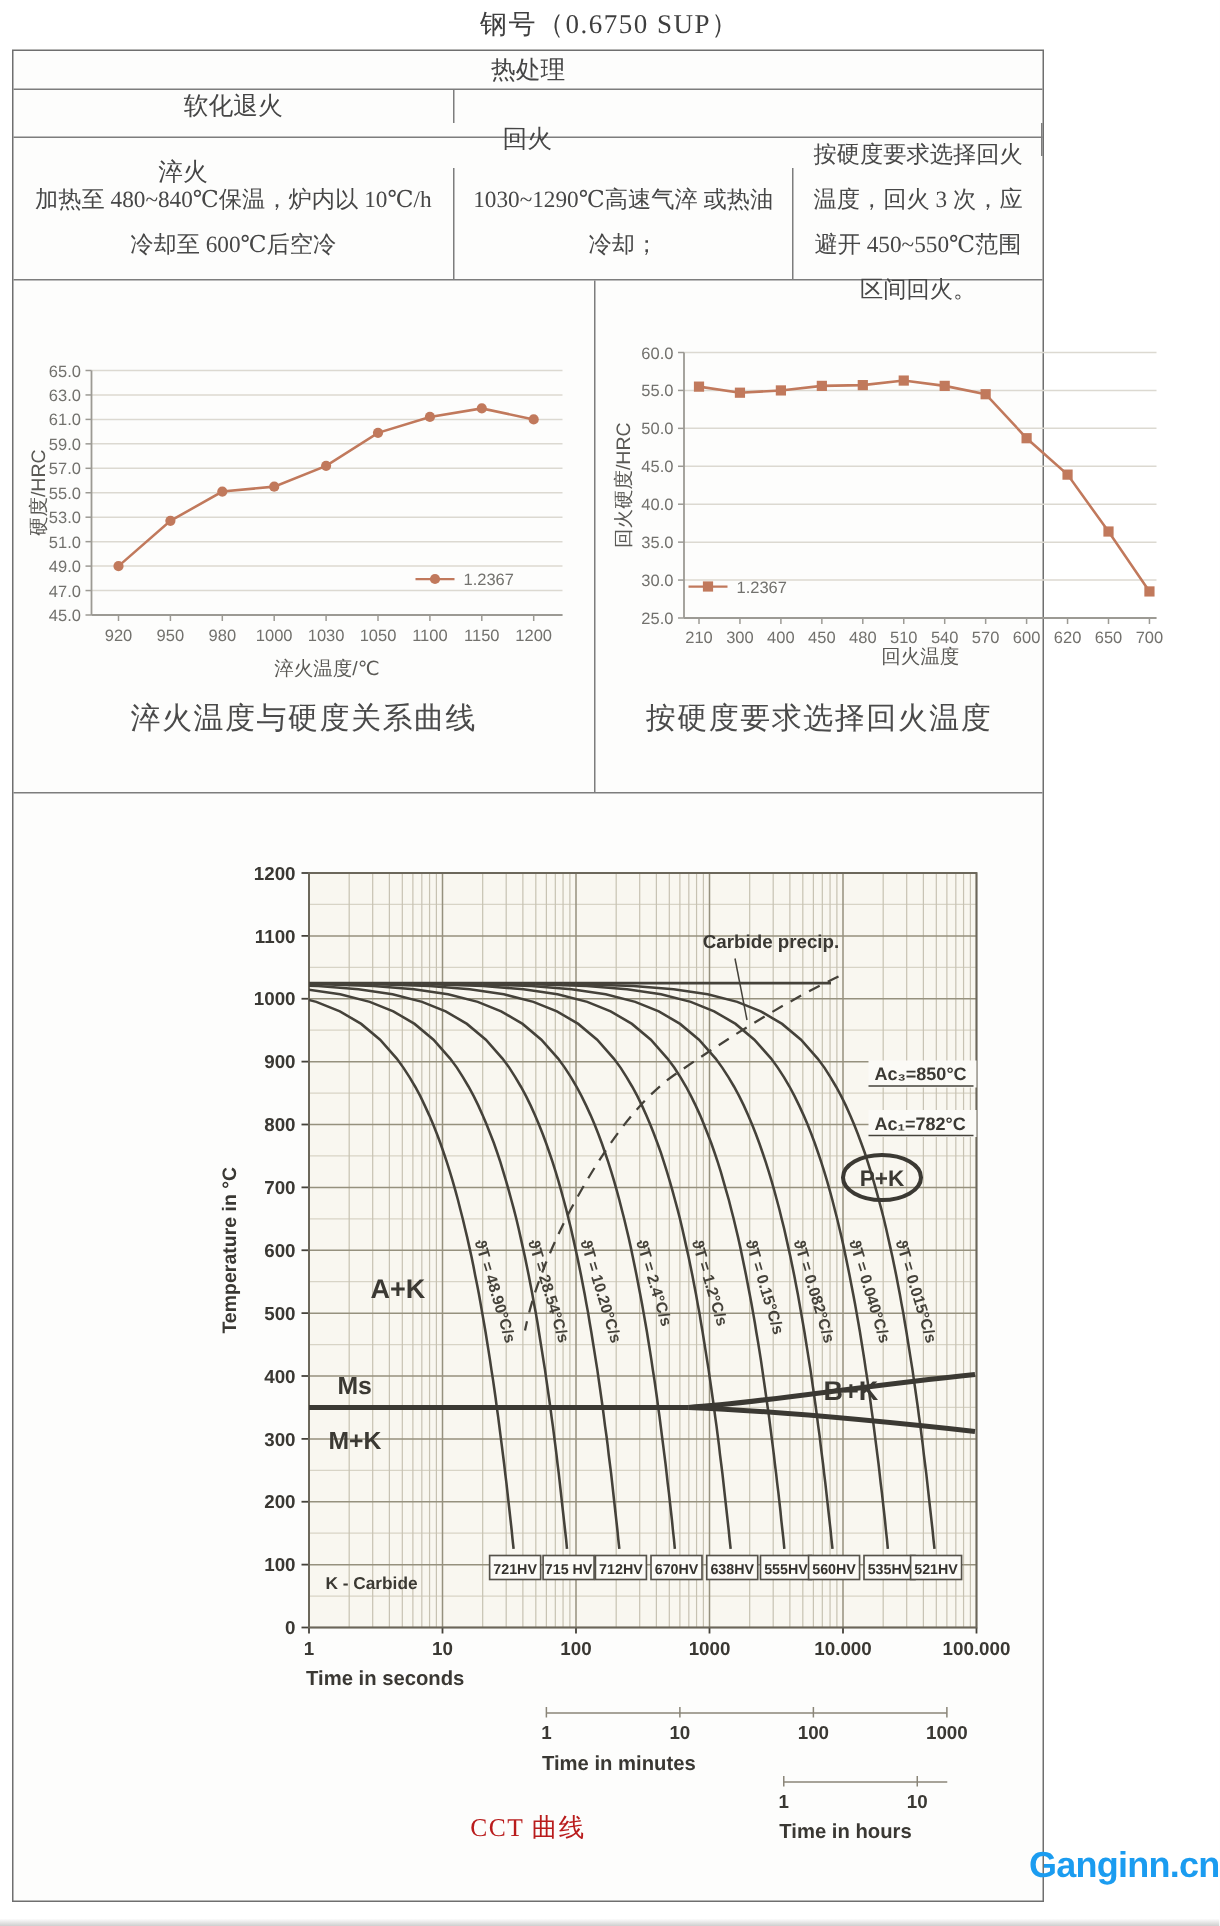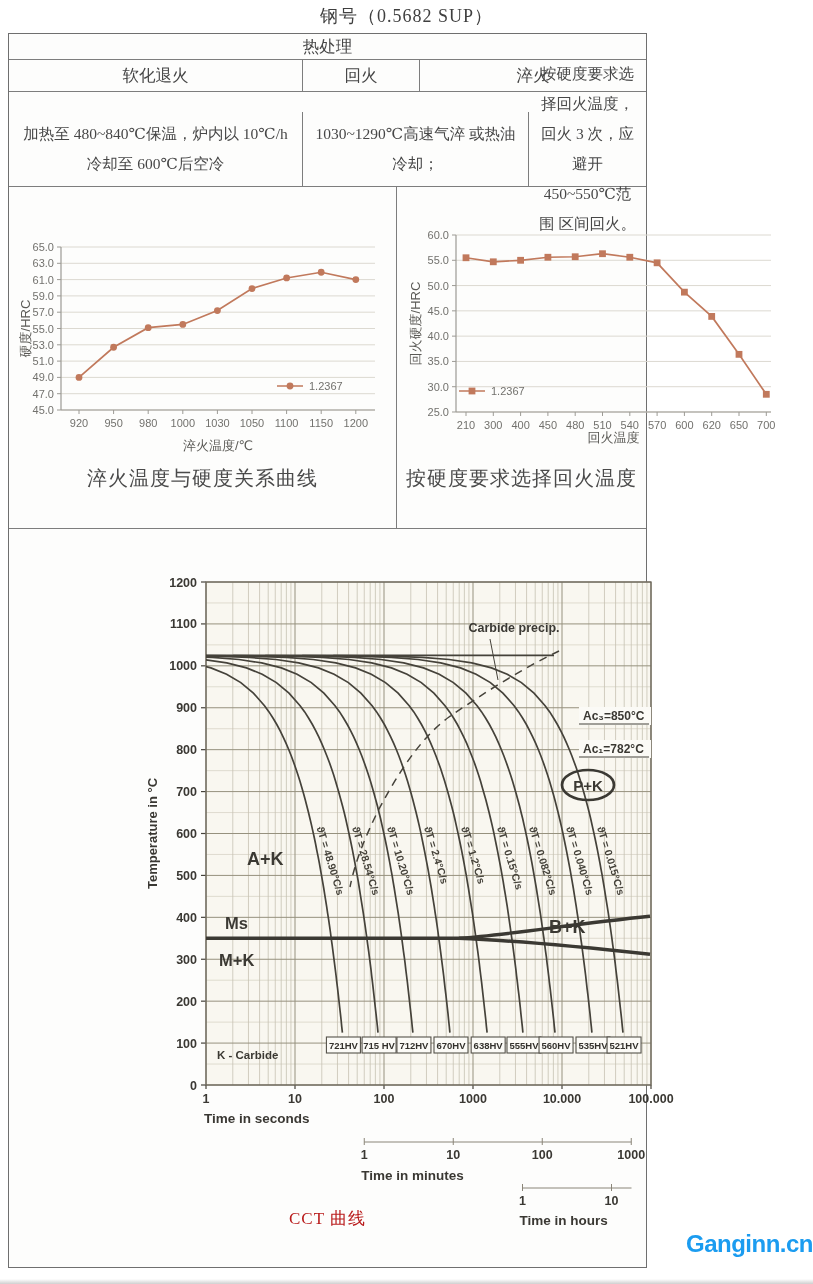--- a/index.html
+++ b/index.html
@@ -1,32 +1,32 @@
 <!DOCTYPE html>
 <html><head>
 <meta charset="utf-8">
 <style>
   html,body{margin:0;padding:0;}
   body{width:813px;height:1284px;background:#ffffff;position:relative;
        font-family:"Liberation Serif","DejaVu Serif",serif;color:#424242;}
   .page{position:absolute;left:0;top:0;width:813px;height:1284px;overflow:hidden;}
   .doc-title{position:absolute;left:0;top:4px;width:813px;text-align:center;
              font-size:18px;letter-spacing:1px;color:#3f3f3f;}
-  .tbl{position:absolute;left:8px;top:33px;width:639px;height:1235px;
+  .tbl{position:absolute;left:8px;top:33px;width:688px;height:1235px;
        border:1.5px solid #6f6f6f;box-sizing:border-box;background:#fdfdfc;}
   .row{box-sizing:border-box;border-bottom:1.4px solid #7d7d7d;display:flex;}
   .row:last-child{border-bottom:none;}
   .cell{box-sizing:border-box;border-right:1.4px solid #7d7d7d;}
   .cell:last-child{border-right:none;}
   .hd{display:flex;align-items:center;justify-content:center;
       font-size:16.5px;color:#464646;}
   .txtcell{font-size:15.5px;line-height:30px;color:#474747;text-align:center;
            display:flex;align-items:center;justify-content:center;padding:4px 10px;margin-top:20px;}
   .r1{height:26px;}
-  .r2{height:32px;}
+  .r2{height:32px;flex-direction:column;}
   .r3{height:95px;}
   .r4{height:342px;}
   .r5{height:736px;position:relative;display:block;}
   .c1{width:294px;} .c2{width:226px;} .c3{flex:1;}
   .half-l{width:388px;position:relative;}
   .half-r{flex:1;position:relative;}
   .chart-caption{position:absolute;left:0;right:0;top:278px;text-align:center;
                  font-size:20px;color:#4a4a4a;letter-spacing:1px;}
   .cct-caption{position:absolute;left:0;right:0;top:678px;text-align:center;
                font-size:17px;color:#b91c1c;letter-spacing:1px;}
@@ -37,21 +37,21 @@
   .logo{position:absolute;right:0px;top:1230px;font-family:"Liberation Sans","DejaVu Sans",sans-serif;
         font-weight:bold;font-size:24px;color:#1b9cf0;letter-spacing:-0.5px;}
   .bottom-strip{position:absolute;left:0;bottom:0;width:813px;height:5px;
                 background:linear-gradient(#fff,#cfcfcf);}
 </style>
 </head>
 <body>
 
 <div class="page">
 
-  <div class="doc-title">钢号（0.5682 SUP）</div>
+  <div class="doc-title">钢号（0.6750 SUP）</div>
 
   <div class="tbl">
 
     <div class="row r1">
       <div class="cell c3 hd" style="width:100%">热处理</div>
     </div>
 
     <div class="row r2">
       <div class="cell c1 hd">软化退火</div>
       <div class="cell c3 hd">回火</div>

